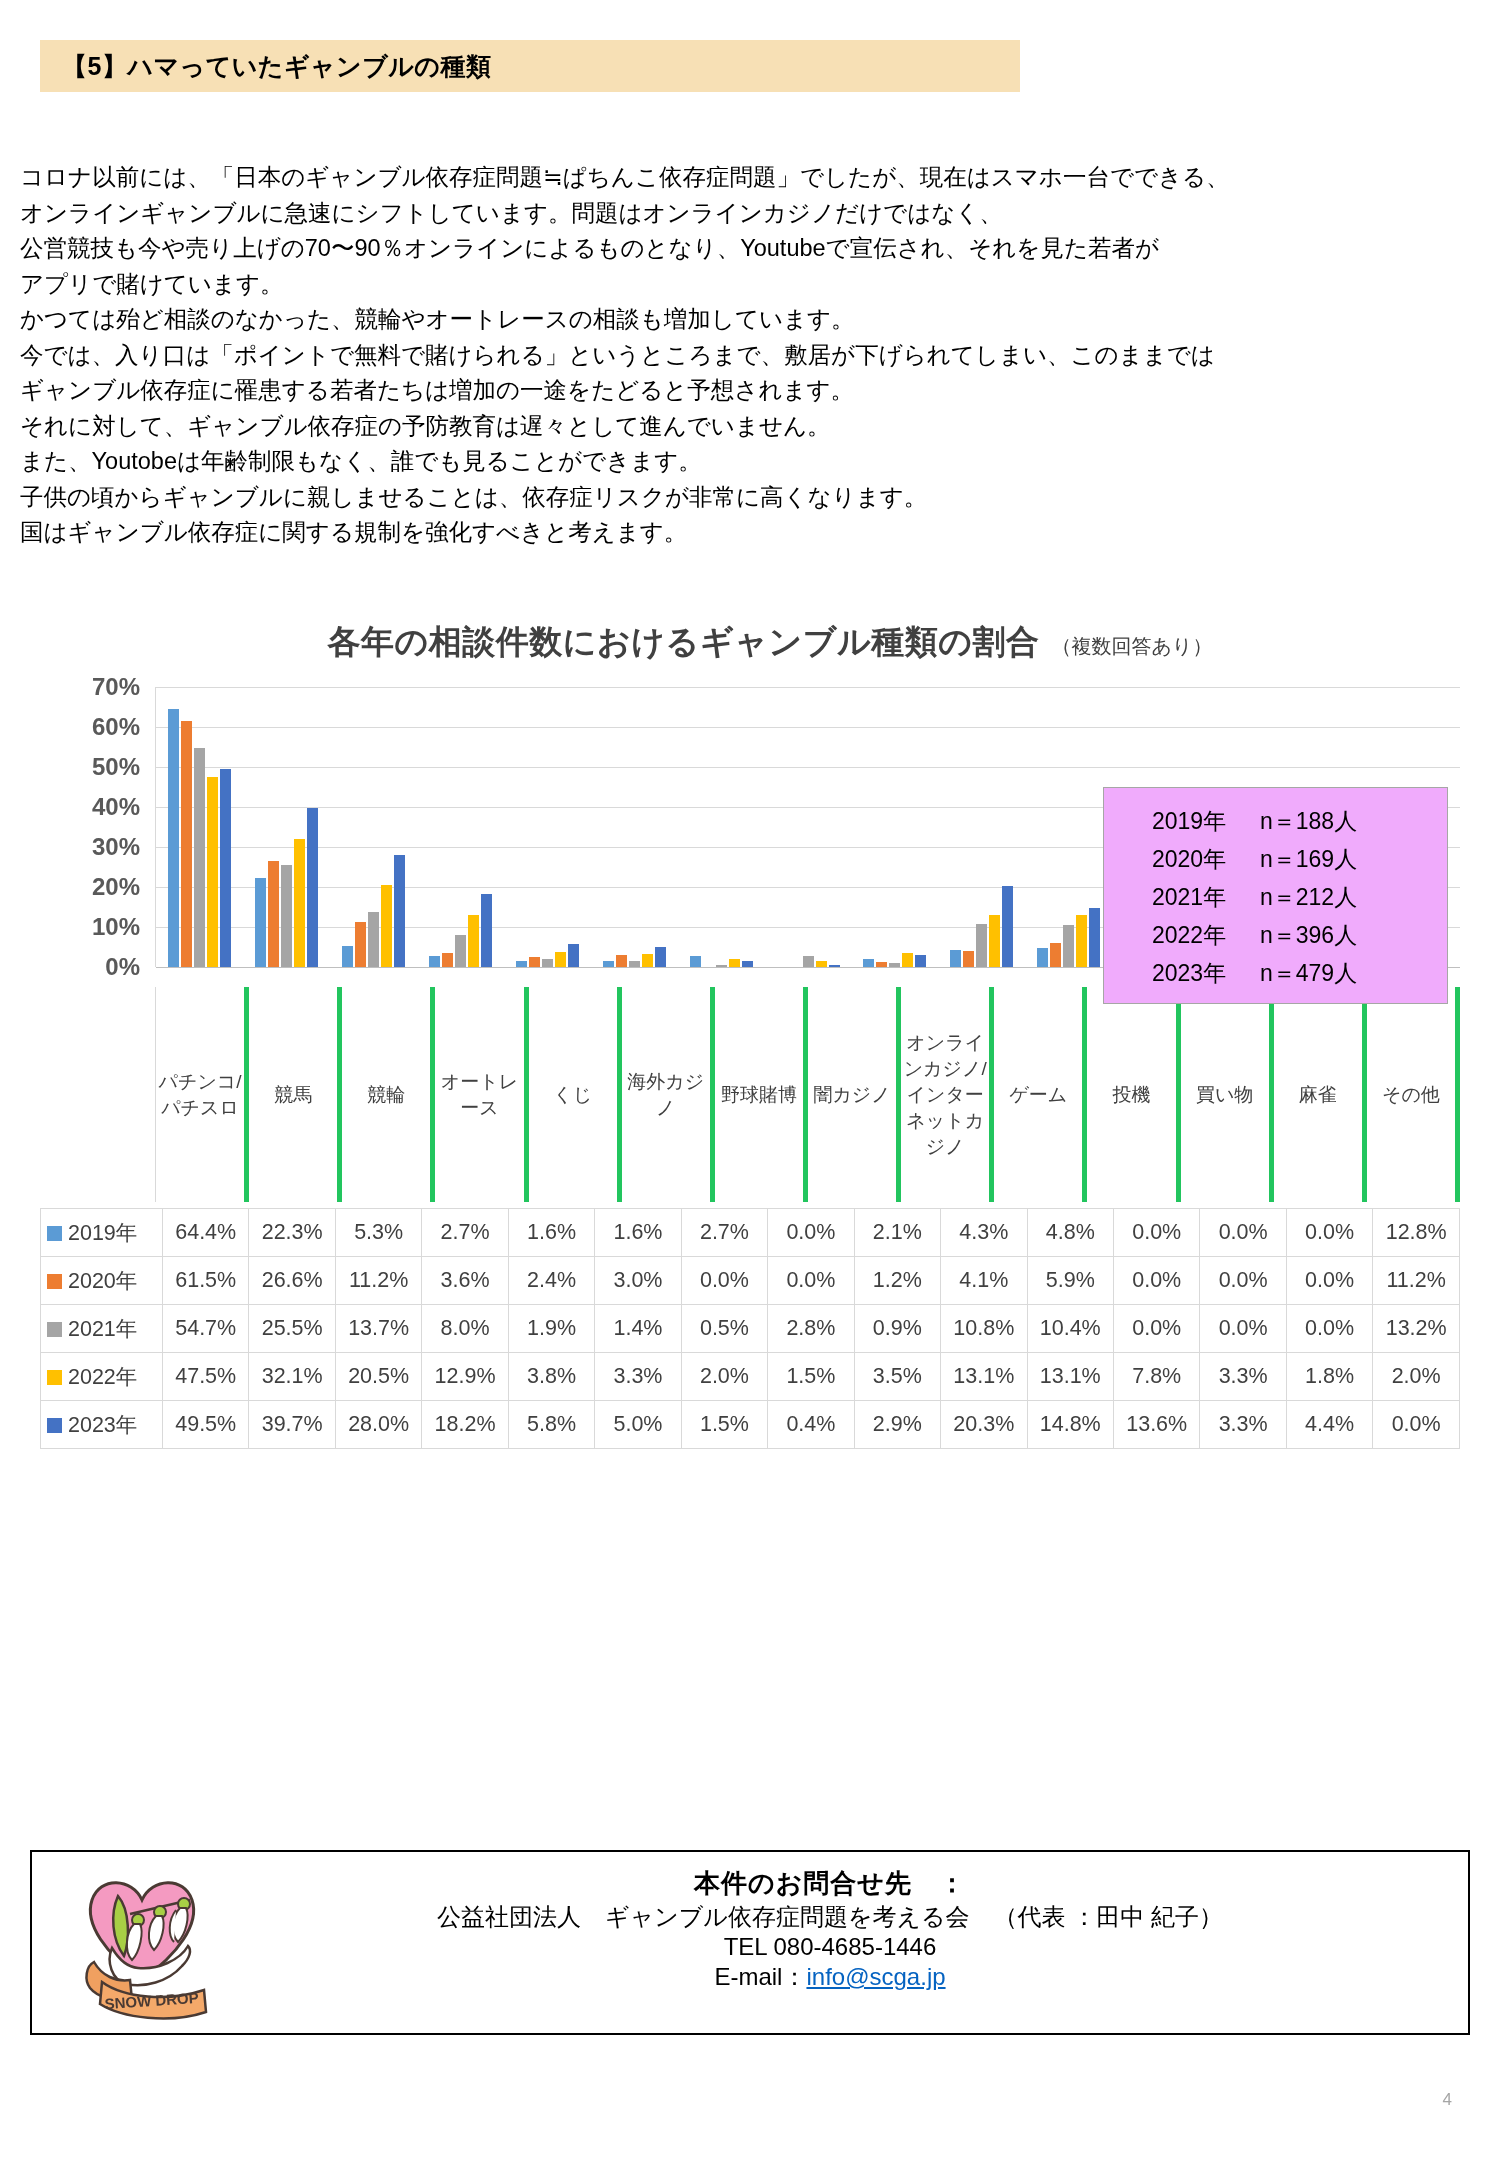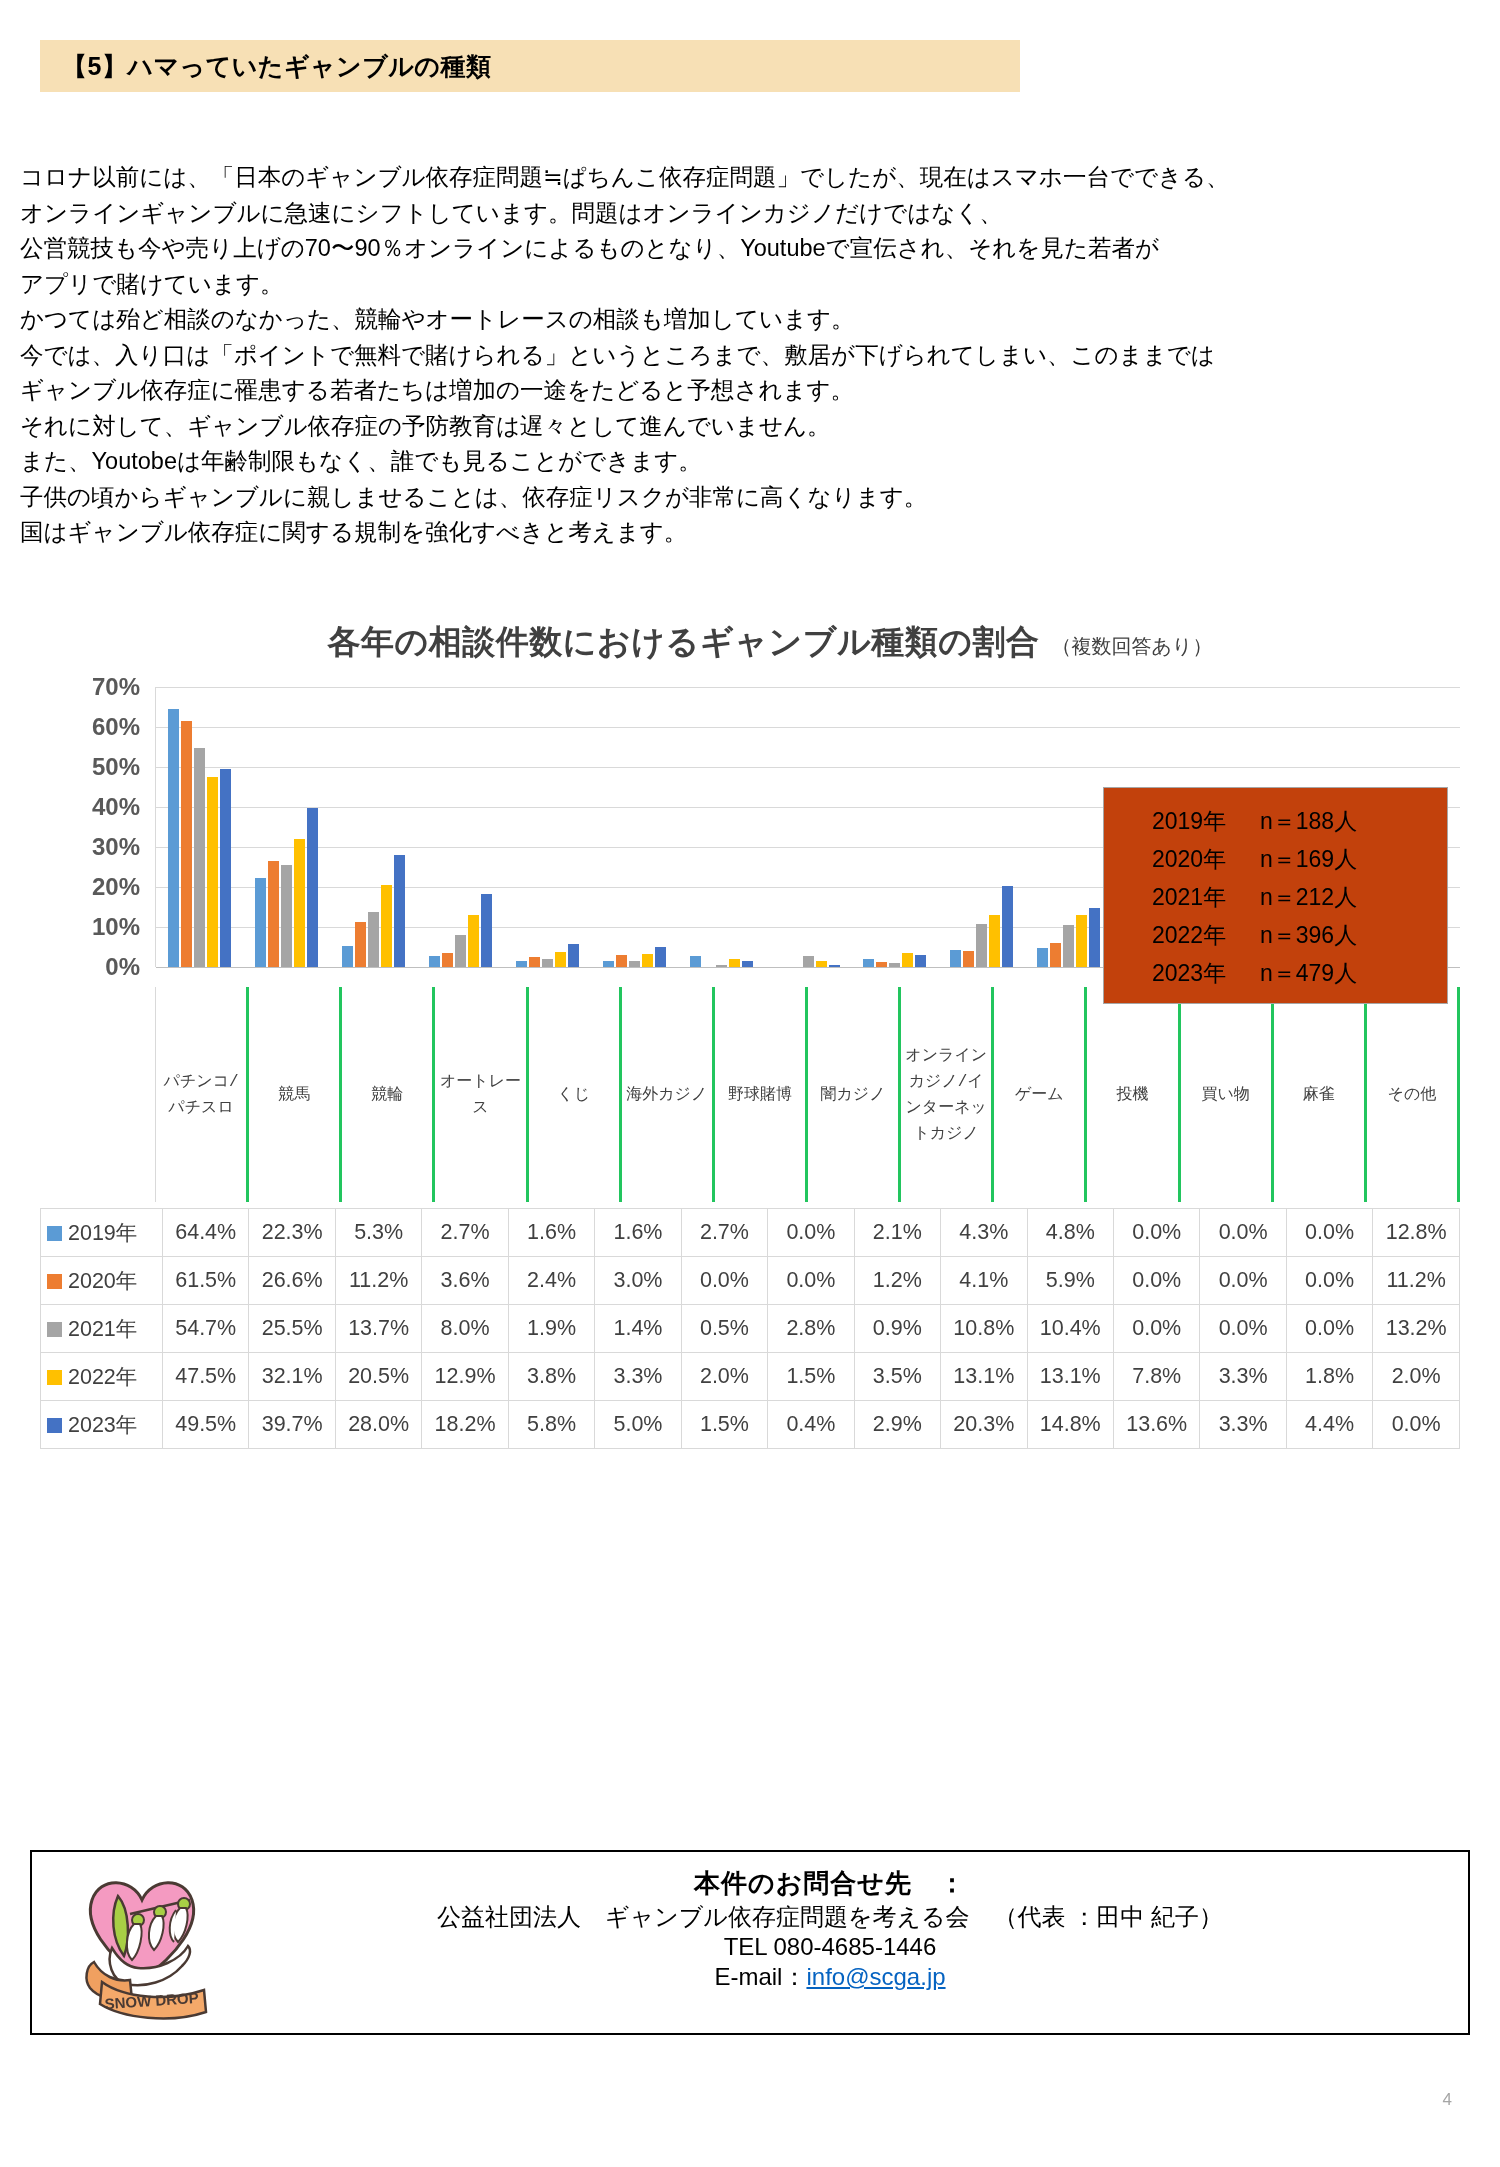--- a/index.html
+++ b/index.html
@@ -134,21 +134,21 @@
   }
 
   
   .legend-box {
     position: absolute;
     left: 1103px;
     top: 100px;
     width: 345px;
     height: 217px;
     border: 1.5px solid #a6a6a6;
-    background: #c2410c;
+    background: #f0abfc;
     box-sizing: border-box;
     padding: 14px 0 0 48px;
     z-index: 5;
   }
   .legend-row {
     font-size: 23px;
     color: #000;
     line-height: 38px;
     white-space: nowrap;
   }
@@ -160,32 +160,31 @@
     position: relative;
     margin-left: 155px;
     margin-right: 40px;
     height: 215px;
     display: flex;
     border-left: 1px solid #d9d9d9;
     box-sizing: border-box;
   }
   .cat-cell {
     flex: 1 1 0;
-    border-right: 3px solid #22c55e;
+    border-right: 5px solid #22c55e;
     display: flex;
     align-items: center;
     justify-content: center;
     text-align: center;
-    font-size: 16px;
+    font-size: 19px;
     line-height: 26px;
     color: #404040;
     box-sizing: border-box;
     padding: 2px;
     word-break: break-all;
-    font-family: Liberation Mono, monospace;
   }
 
   
   .data-table {
     margin-left: 40px;
     margin-right: 40px;
     margin-top: 6px;
     border-collapse: collapse;
     table-layout: fixed;
     width: 1420px;

